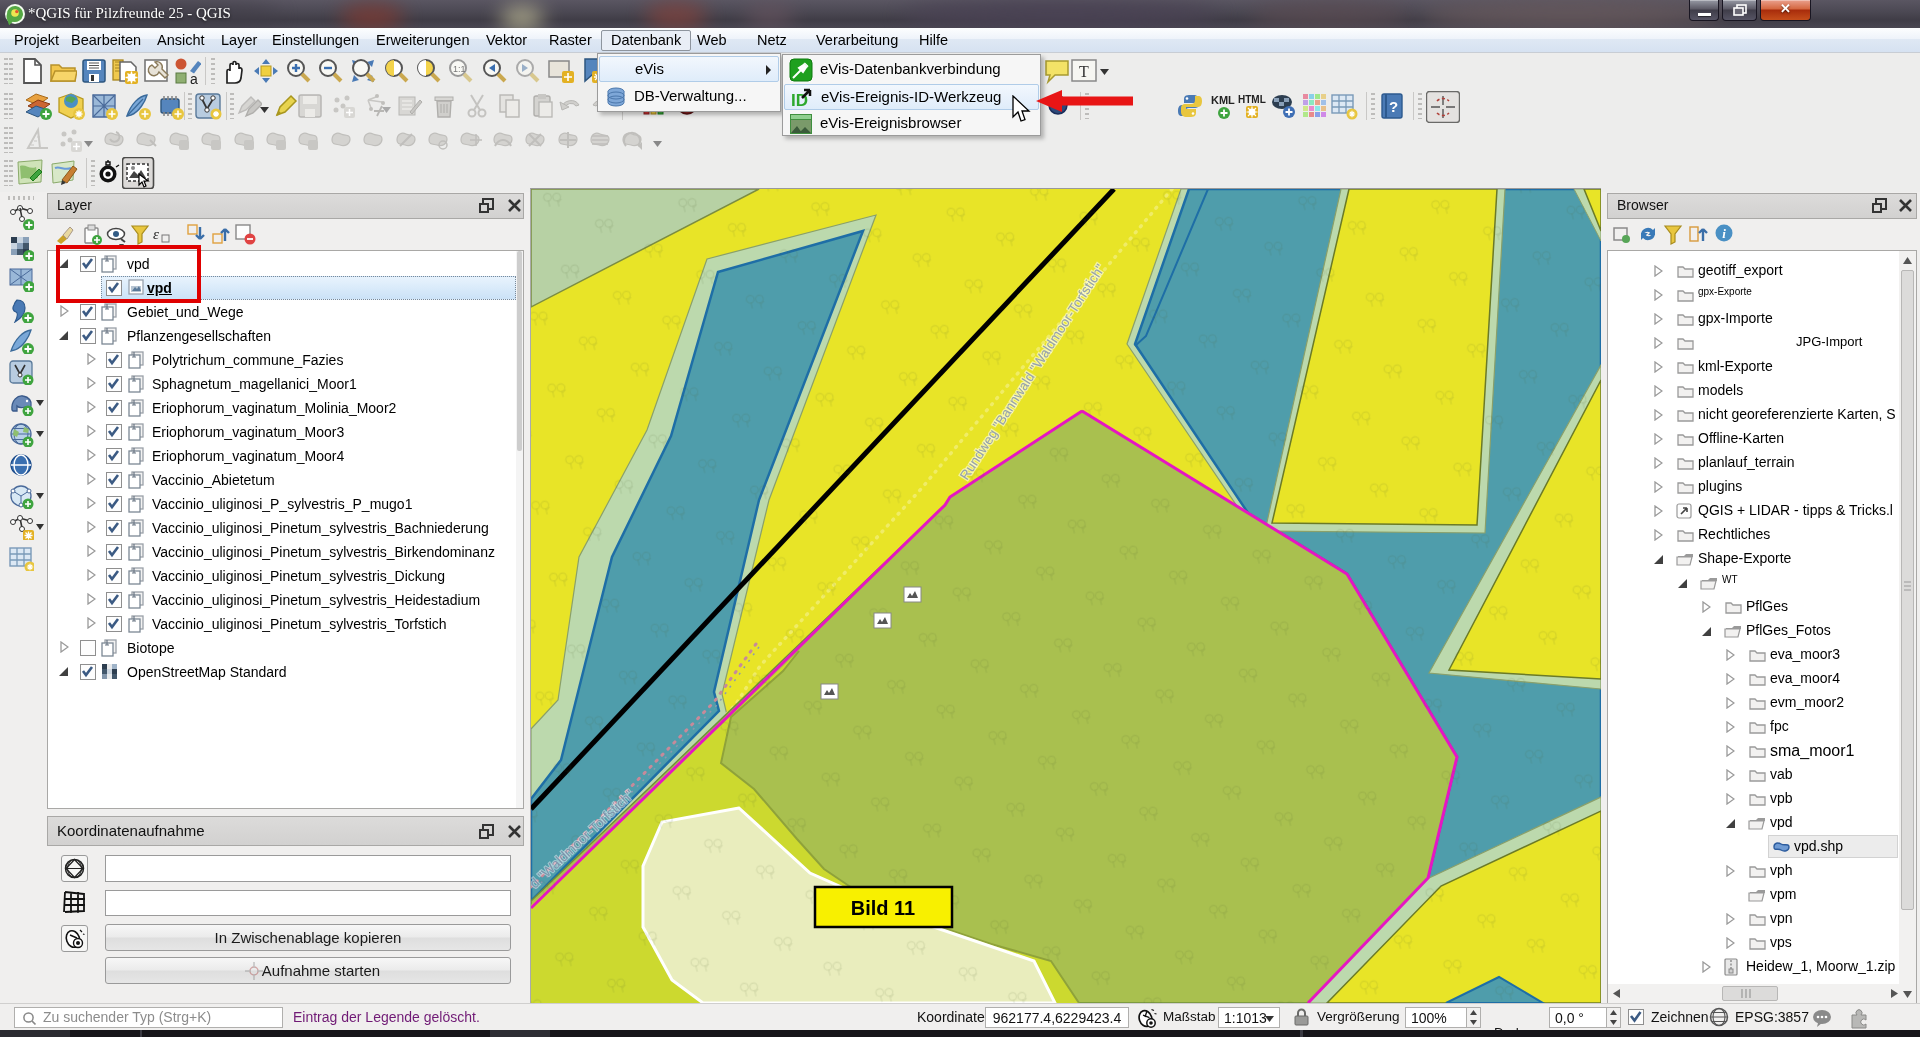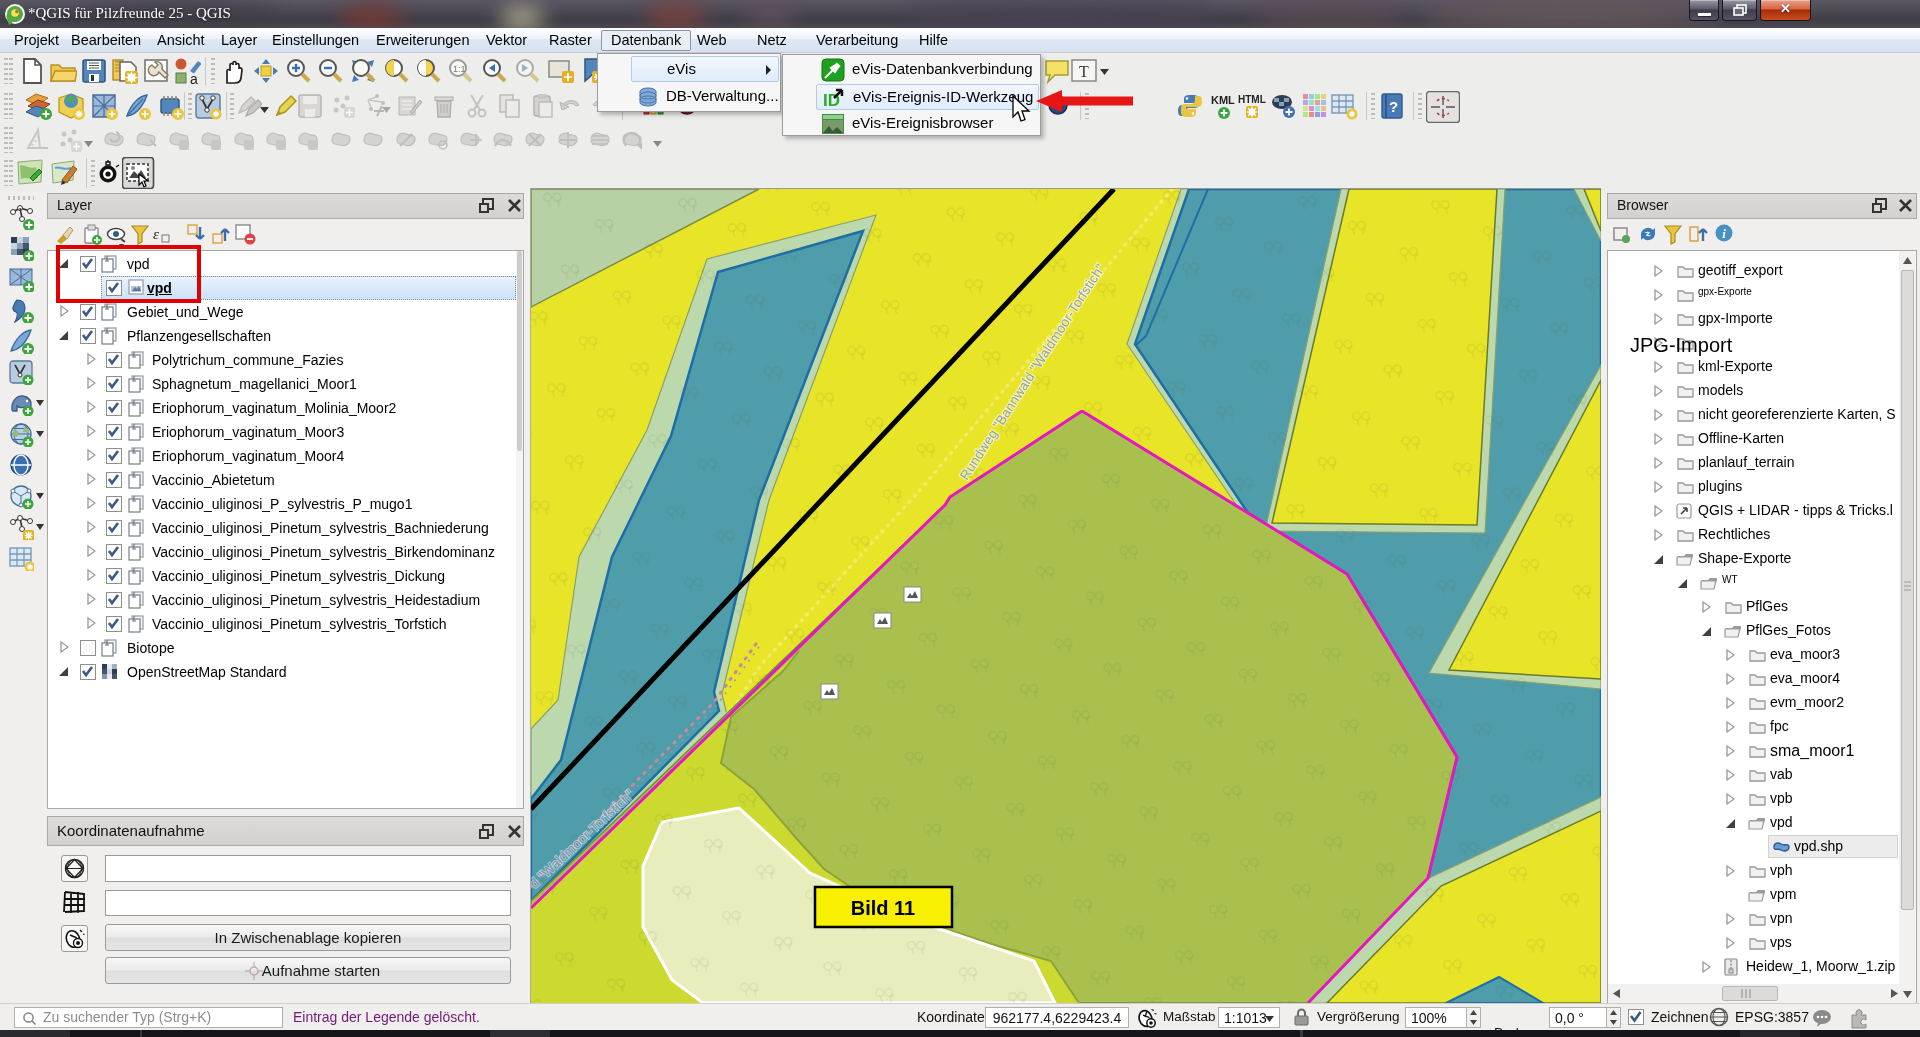--- a/index.html
+++ b/index.html
@@ -36,21 +36,21 @@
   .float-ico, .close-ico { position:absolute; top:4px; width:15px; height:15px; }
   .white-box { position:absolute; background:#ffffff; border:1px solid #a9a8a6; }
   #statusbar { position:absolute; left:0; top:1003px; width:1920px; height:27px; background:#f0efee;
     border-top:1px solid #d0cfce; font-size:13px; color:#111; }
   .sb-box { position:absolute; background:#fff; border:1px solid #b0afad; height:21px; top:3px; }
   .spin { position:absolute; width:15px; height:21px; top:3px; background:#f2f1f0;
     border:1px solid #b0afad; }
   #taskbar { position:absolute; left:0; top:1030px; width:1920px; height:7px; background:#161519; }
   .popup { position:absolute; background:#f6f6f6; border:1px solid #9b9b9b;
     box-shadow:3px 3px 4px rgba(0,0,0,.25); }
-  .mrow { position:absolute; left:1px; right:1px; font-size:15px; color:#000;margin-left:32px; }
+  .mrow { position:absolute; left:1px; right:1px; font-size:15px; color:#000; }
   .mrow.hl { background:linear-gradient(180deg,#f2f7fd,#dfecfa);
     border:1px solid #b0cce8; border-radius:2px; }
 </style>
 </head>
 <body>
 
 <div id="titlebar">
 <div class="blob" style="left:340px;top:4px;width:64px;height:26px;background:#7c3a33;opacity:0.85"></div>
 <div class="blob" style="left:500px;top:6px;width:44px;height:24px;background:#bcb896;opacity:0.8"></div>
 <div class="blob" style="left:645px;top:2px;width:62px;height:28px;background:#84423c;opacity:0.75"></div>
@@ -1073,21 +1073,21 @@
 <svg class="abs" style="left:1676px;top:311px" width="19" height="16">
     <path d="M2 4 H7 L9 6 H17 V14 H2 Z" fill="#f2f1f0" stroke="#9a9a9a" stroke-width="1.3"></path>
   </svg>
 <div class="lbl" style="left:1698px;top:310px;font-size:14px">gpx-Importe</div>
 <svg class="abs" style="left:1654px;top:337px" width="9" height="12">
     <path d="M1 1 L8 6 L1 11 Z" fill="none" stroke="#9a9a9a" stroke-width="1.3"></path>
   </svg>
 <svg class="abs" style="left:1676px;top:335px" width="19" height="16">
     <path d="M2 4 H7 L9 6 H17 V14 H2 Z" fill="#f2f1f0" stroke="#9a9a9a" stroke-width="1.3"></path>
   </svg>
-<div class="lbl" style="left:1630px;top:334px;font-size:20px">JPG-Import</div>
+<div class="lbl" style="left:1796px;top:334px;font-size:13px">JPG-Import</div>
 <svg class="abs" style="left:1654px;top:361px" width="9" height="12">
     <path d="M1 1 L8 6 L1 11 Z" fill="none" stroke="#9a9a9a" stroke-width="1.3"></path>
   </svg>
 <svg class="abs" style="left:1676px;top:359px" width="19" height="16">
     <path d="M2 4 H7 L9 6 H17 V14 H2 Z" fill="#f2f1f0" stroke="#9a9a9a" stroke-width="1.3"></path>
   </svg>
 <div class="lbl" style="left:1698px;top:358px;font-size:14px">kml-Exporte</div>
 <svg class="abs" style="left:1654px;top:385px" width="9" height="12">
     <path d="M1 1 L8 6 L1 11 Z" fill="none" stroke="#9a9a9a" stroke-width="1.3"></path>
   </svg>

